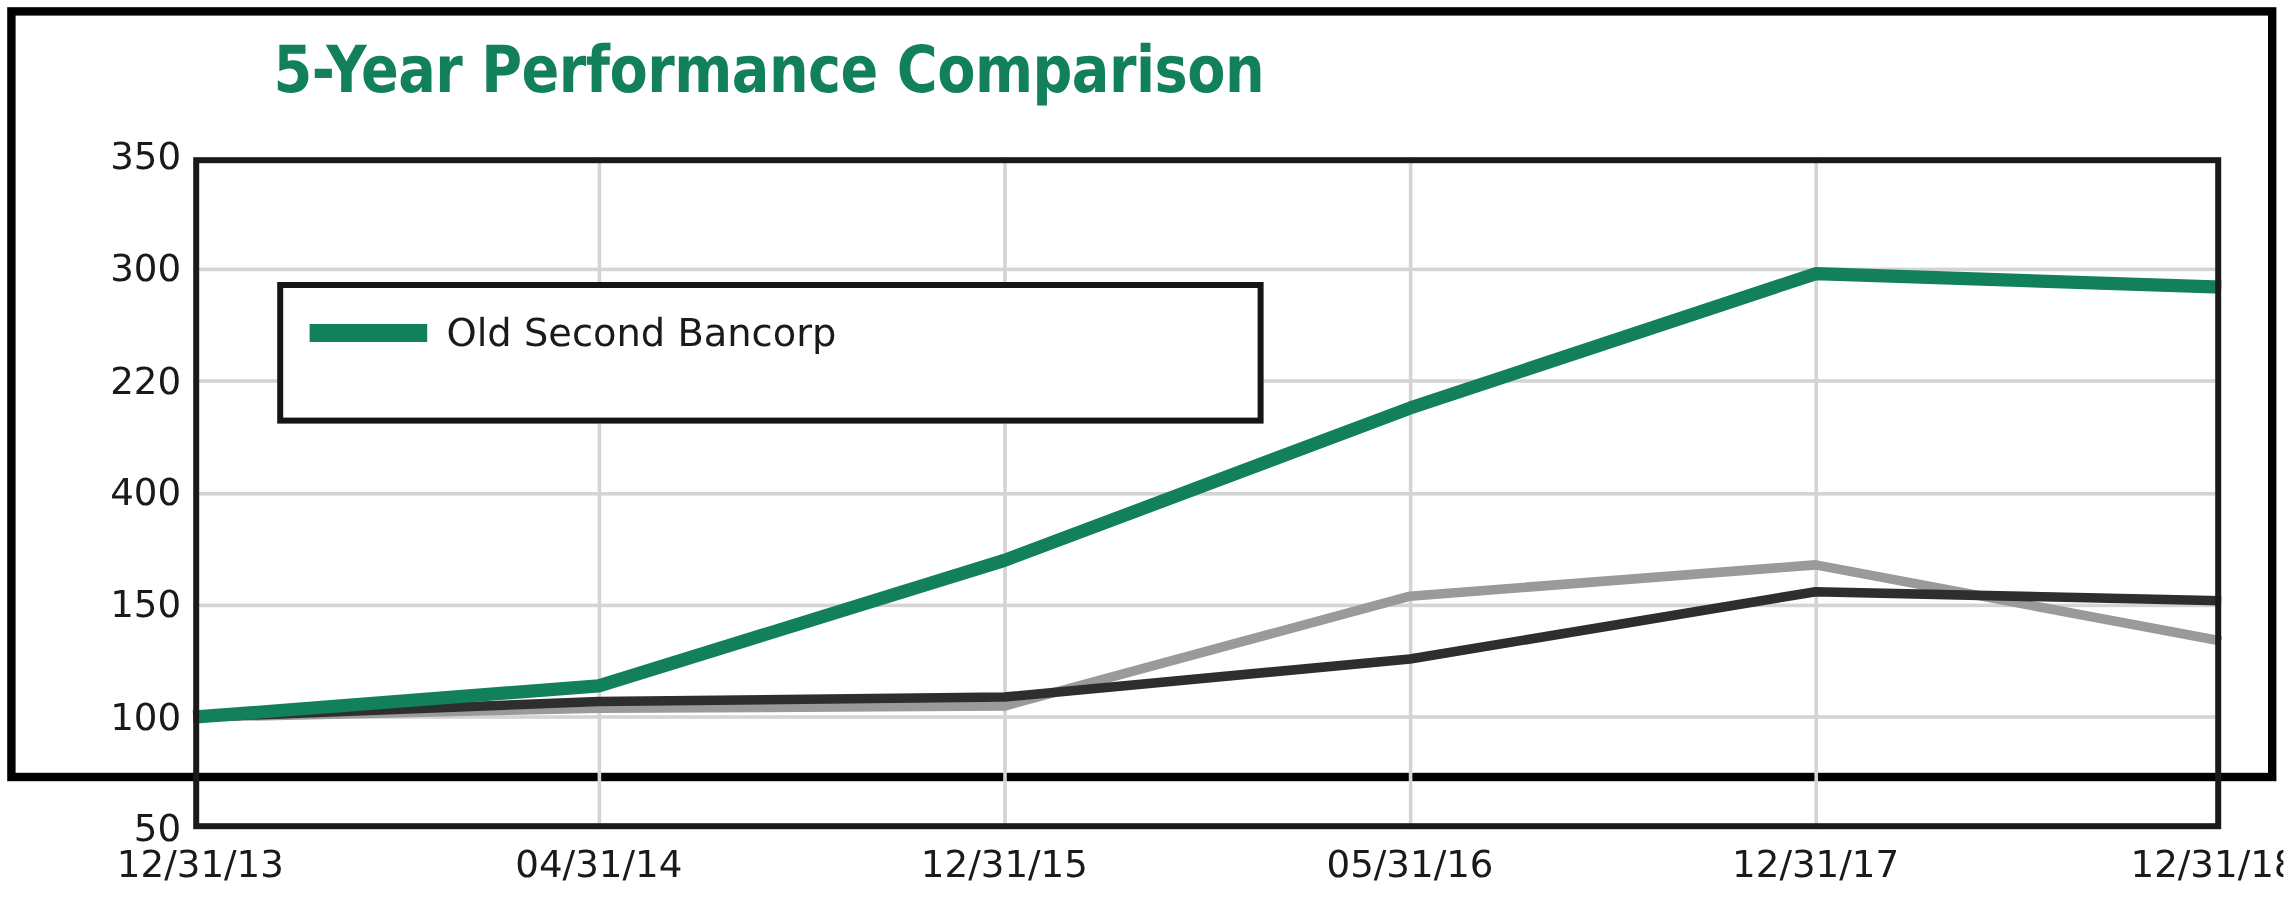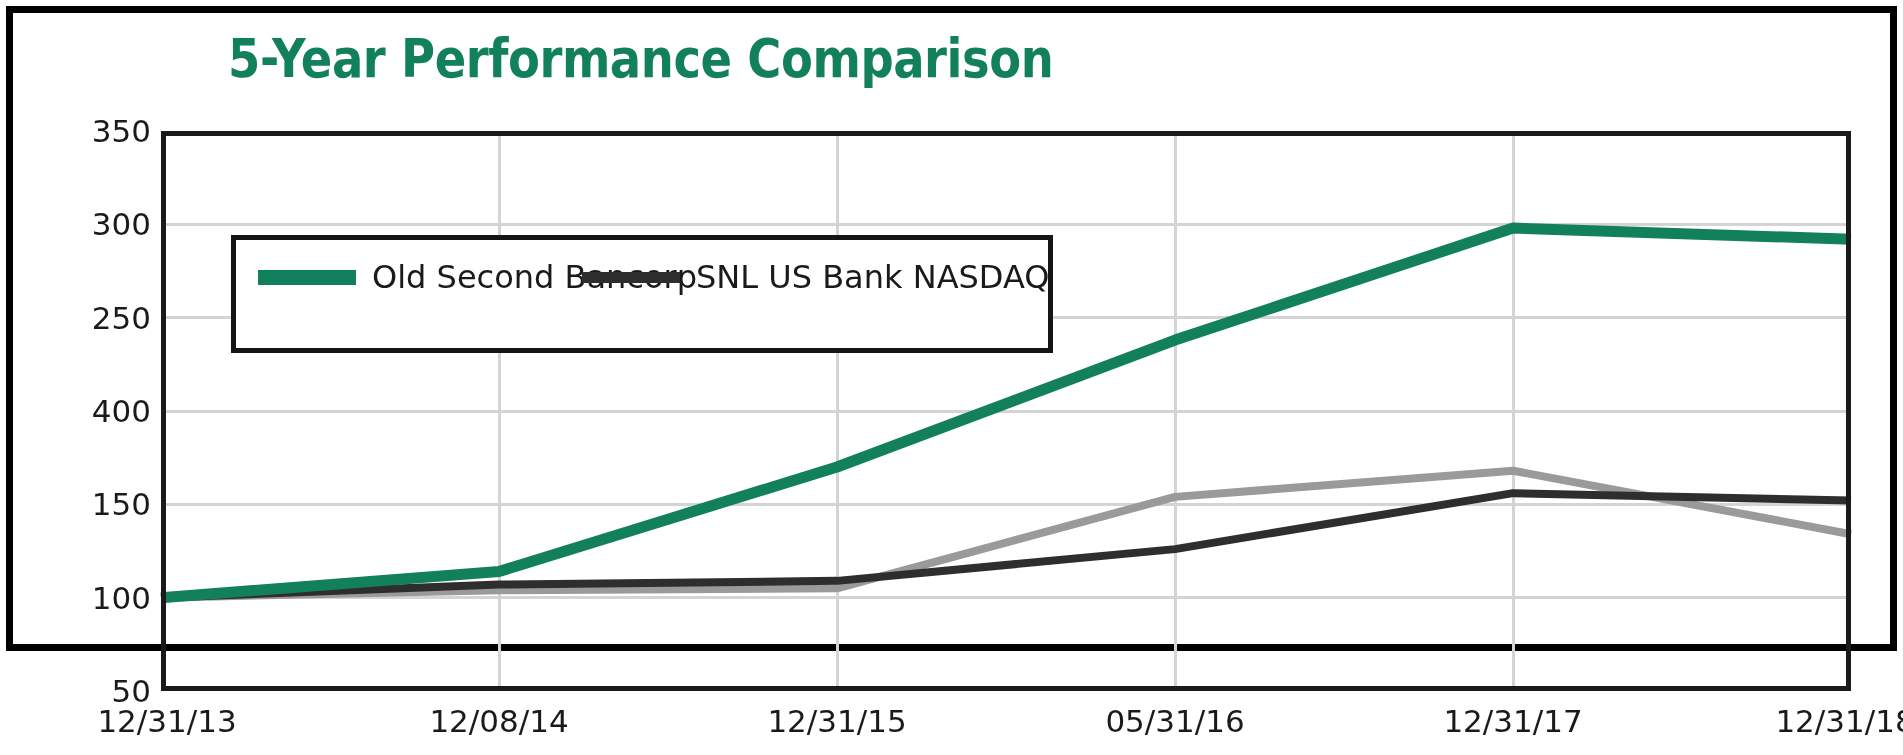--- a/index.html
+++ b/index.html
@@ -149,21 +149,21 @@
 <body>
 
 <div id="page">
   <div id="frame">
 
     <div id="chart-title">5-Year Performance Comparison</div>
 
     <div id="ytick-labels">
         <div class="ytick-label" style="top: 0px;">350</div>
         <div class="ytick-label" style="top: 93.3333px;">300</div>
-        <div class="ytick-label" style="top: 186.667px;">250</div>
+        <div class="ytick-label" style="top: 186.667px;">220</div>
         <div class="ytick-label" style="top: 280px;">400</div>
         <div class="ytick-label" style="top: 373.333px;">150</div>
         <div class="ytick-label" style="top: 466.667px;">100</div>
         <div class="ytick-label" style="top: 560px;">50</div>
       </div>
 
     <div id="plot">
       <div id="gridlines">
           <div class="gridline-h" style="top: 465.167px;"></div>
           <div class="gridline-h" style="top: 371.833px;"></div>
@@ -178,32 +178,28 @@
       <svg id="series-svg" viewBox="0 0 1690 560" preserveAspectRatio="none">
           <polyline points="0,466.6666666666667 338,459.2 676,457.33333333333337 1014,365.8666666666667 1352,339.73333333333335 1690,403.2" fill="none" stroke="#9a9a9a" stroke-width="8" stroke-linejoin="round" stroke-linecap="butt"></polyline>
           <polyline points="0,466.6666666666667 338,453.6 676,449.8666666666667 1014,418.1333333333333 1352,362.1333333333333 1690,369.6" fill="none" stroke="#2e2e2e" stroke-width="8" stroke-linejoin="round" stroke-linecap="butt"></polyline>
           <polyline points="0,466.6666666666667 338,440.5333333333333 676,336 1014,209.06666666666666 1352,97.06666666666666 1690,108.26666666666665" fill="none" stroke="#13805d" stroke-width="11" stroke-linejoin="round" stroke-linecap="butt"></polyline>
         </svg>
       <div id="plot-frame"></div>
     </div>
 
     <div id="xtick-labels">
         <div class="xtick-label" style="left: 6px;">12/31/13</div>
-        <div class="xtick-label" style="left: 338px;">12/08/14</div>
+        <div class="xtick-label" style="left: 338px;">04/31/14</div>
         <div class="xtick-label" style="left: 676px;">12/31/15</div>
         <div class="xtick-label" style="left: 1014px;">05/31/16</div>
         <div class="xtick-label" style="left: 1352px;">12/31/17</div>
         <div class="xtick-label" style="left: 1684px;">12/31/18</div>
       </div>
 
     <div id="legend">
         <div class="legend-row" style="left: 22px; top: 18px;">
           <span class="legend-swatch" style="height: 15px; background: rgb(19, 128, 93);"></span>
           <span class="legend-label">Old Second Bancorp</span>
         </div>
-        <div class="legend-row" style="left: 346px; top: 18px;">
-          <span class="legend-swatch" style="height: 11px; background: rgb(46, 46, 46);"></span>
-          <span class="legend-label">SNL US Bank NASDAQ</span>
-        </div>
       </div>
 
   </div>
 </div>
 
 </body></html>

